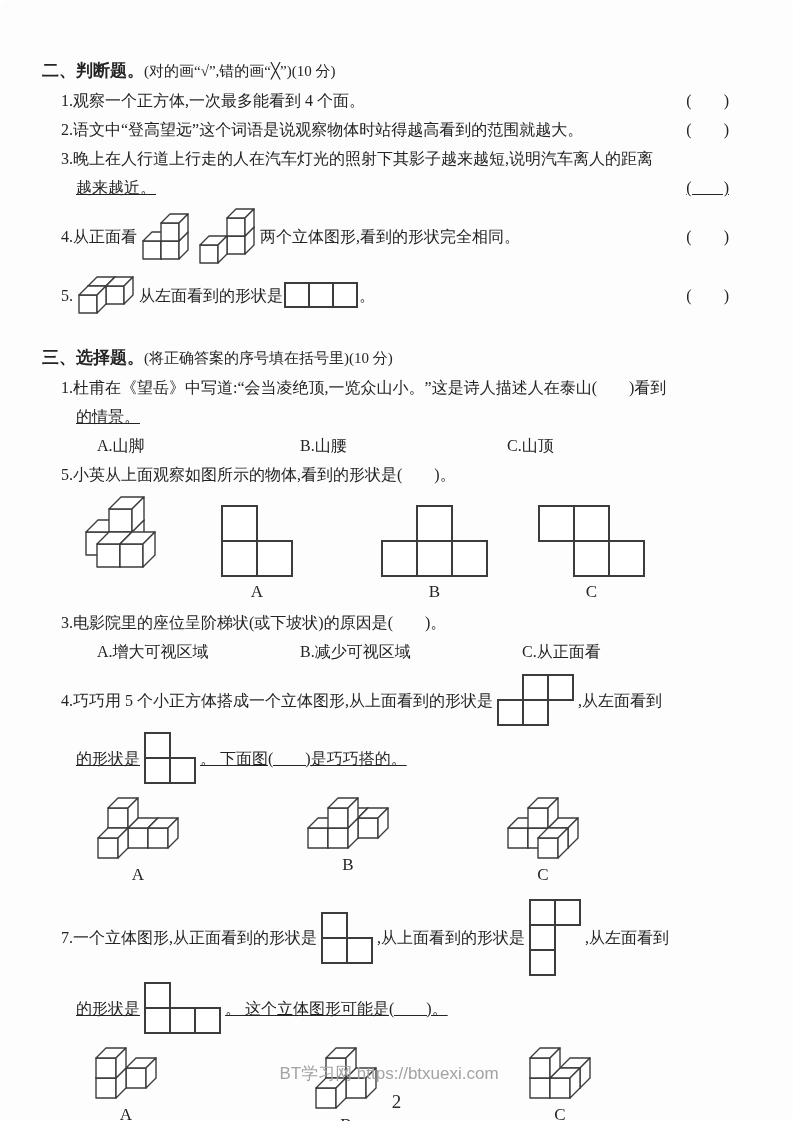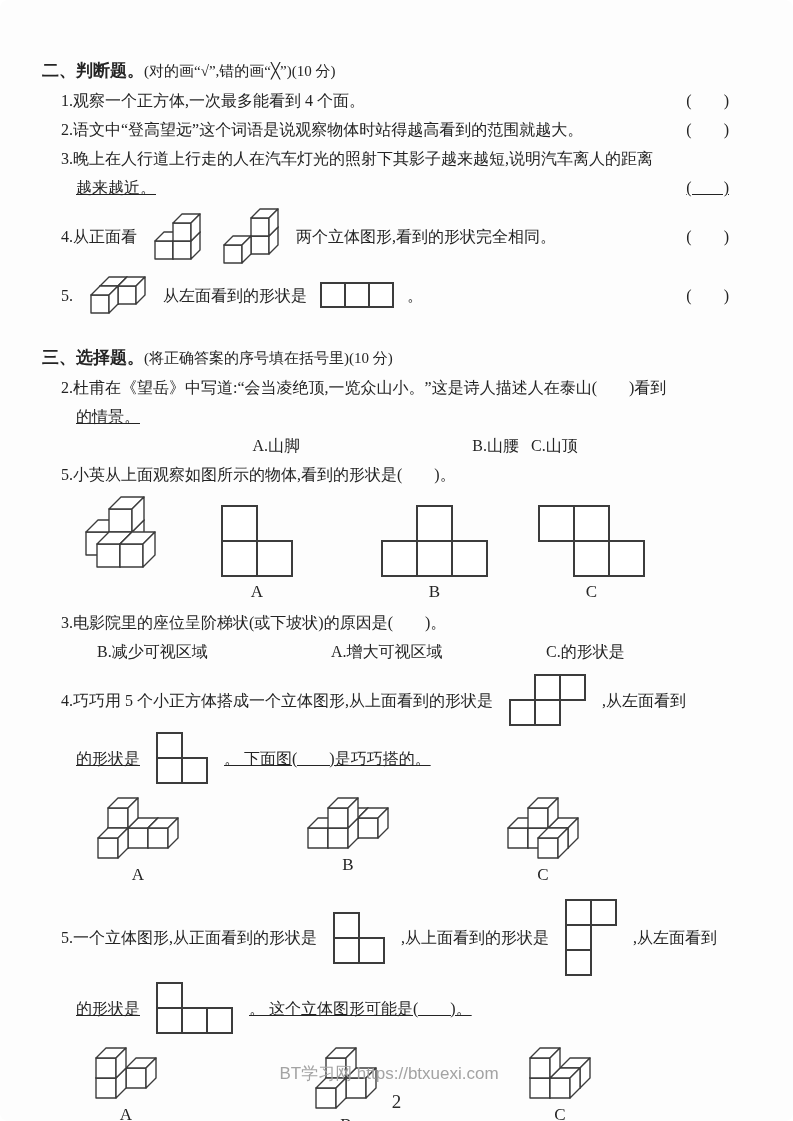--- a/index.html
+++ b/index.html
@@ -10,21 +10,21 @@
     margin:0 auto;
     background:#fdfdfd;
     font-family:"Liberation Serif","DejaVu Serif",serif;
     color:#242424;
     padding:56px 50px 0 42px;
     overflow:hidden;
     border-radius:8px;
   }
   .sec-title { font-size:17px; font-weight:bold; line-height:30px; white-space:nowrap; }
   .sec-title .note { font-weight:normal; font-size:15px; }
-  .q { font-size:16px; line-height:29px; display:flex; align-items:baseline;gap:12px; }
+  .q { font-size:16px; line-height:29px; display:flex; align-items:baseline; }
   .q.center { align-items:center; }
   .qtext { white-space:nowrap; }
   .indent1 { padding-left:19px; }
   .indent2 { padding-left:34px;text-decoration:underline; }
   .bracket { margin-left:auto; margin-right:14px; white-space:pre; font-size:16px; }
   .fig { display:inline-flex; align-items:center; margin:0 4px; }
   .gridfig { position:relative; display:inline-block; }
   .gcell { position:absolute; border:2px solid #3c3c3c; background:#fff; box-sizing:border-box; }
   .figline { display:flex; align-items:flex-start; }
   .optcol { display:flex; flex-direction:column; align-items:center; }
@@ -124,26 +124,26 @@
       <span class="bracket">(　　)</span>
     </div>
   </section>
 
   <section style="margin-top:28px;">
     <div class="sec-title">
       <span>三、选择题。</span><span class="note">(将正确答案的序号填在括号里)(10 分)</span>
     </div>
 
     <div class="q indent1">
-      <span class="qtext">2.杜甫在《望岳》中写道:“会当凌绝顶,一览众山小。”这是诗人描述人在泰山(　　)看到</span>
+      <span class="qtext">1.杜甫在《望岳》中写道:“会当凌绝顶,一览众山小。”这是诗人描述人在泰山(　　)看到</span>
     </div>
     <div class="q indent2">
       <span class="qtext">的情景。</span>
     </div>
-    <div class="q" style="padding-left:55px;text-align:right;">
+    <div class="q" style="padding-left:55px;">
       <span class="qtext" style="width:203px;">A.山脚</span>
       <span class="qtext" style="width:207px;">B.山腰</span>
       <span class="qtext">C.山顶</span>
     </div>
 
     <div class="q indent1">
       <span class="qtext">5.小英从上面观察如图所示的物体,看到的形状是(　　)。</span>
     </div>
     <div class="figline" style="padding-left:38px; margin-top:6px;">
       <span class="fig">
@@ -190,23 +190,23 @@
             <div class="gcell" style="left: 70px; top: 35px; width: 37px; height: 37px;"></div>
           </span>
         <div class="optlbl">C</div>
       </div>
     </div>
 
     <div class="q indent1" style="margin-top:6px;">
       <span class="qtext">3.电影院里的座位呈阶梯状(或下坡状)的原因是(　　)。</span>
     </div>
     <div class="q" style="padding-left:55px;">
+      <span class="qtext" style="width:203px;">A.增大可视区域</span>
       <span class="qtext" style="width:222px;">B.减少可视区域</span>
-      <span class="qtext" style="width:203px;">A.增大可视区域</span>
-      <span class="qtext">C.的形状是</span>
+      <span class="qtext">C.从正面看</span>
     </div>
 
     <div class="q center indent1" style="margin-top:8px;">
       <span class="qtext">4.巧巧用 5 个小正方体搭成一个立体图形,从上面看到的形状是</span>
       <span class="fig gridfig" style="width: 77px; height: 52px;">
           <div class="gcell" style="left: 25px; top: 0px; width: 27px; height: 27px;"></div>
           <div class="gcell" style="left: 50px; top: 0px; width: 27px; height: 27px;"></div>
           <div class="gcell" style="left: 0px; top: 25px; width: 27px; height: 27px;"></div>
           <div class="gcell" style="left: 25px; top: 25px; width: 27px; height: 27px;"></div>
         </span>
@@ -284,21 +284,21 @@
               <polygon points="40,0 60,0 60,-20 40,-20" fill="#ffffff" stroke="#3c3c3c" stroke-width="1.4" stroke-linejoin="round"></polygon>
               <polygon points="40,-20 50,-30 70,-30 60,-20" fill="#ffffff" stroke="#3c3c3c" stroke-width="1.4" stroke-linejoin="round"></polygon>
               <polygon points="60,0 70,-10 70,-30 60,-20" fill="#ffffff" stroke="#3c3c3c" stroke-width="1.4" stroke-linejoin="round"></polygon>
             </svg>
           </span>
         <div class="optlbl">C</div>
       </div>
     </div>
 
     <div class="q center indent1" style="margin-top:14px;">
-      <span class="qtext">5.一个立体图形,从正面看到的形状是</span>
+      <span class="qtext">7.一个立体图形,从正面看到的形状是</span>
       <span class="fig gridfig" style="width: 52px; height: 52px;">
           <div class="gcell" style="left: 0px; top: 0px; width: 27px; height: 27px;"></div>
           <div class="gcell" style="left: 0px; top: 25px; width: 27px; height: 27px;"></div>
           <div class="gcell" style="left: 25px; top: 25px; width: 27px; height: 27px;"></div>
         </span>
       <span class="qtext">,从上面看到的形状是</span>
       <span class="fig gridfig" style="width: 52px; height: 77px;">
           <div class="gcell" style="left: 0px; top: 0px; width: 27px; height: 27px;"></div>
           <div class="gcell" style="left: 25px; top: 0px; width: 27px; height: 27px;"></div>
           <div class="gcell" style="left: 0px; top: 25px; width: 27px; height: 27px;"></div>

